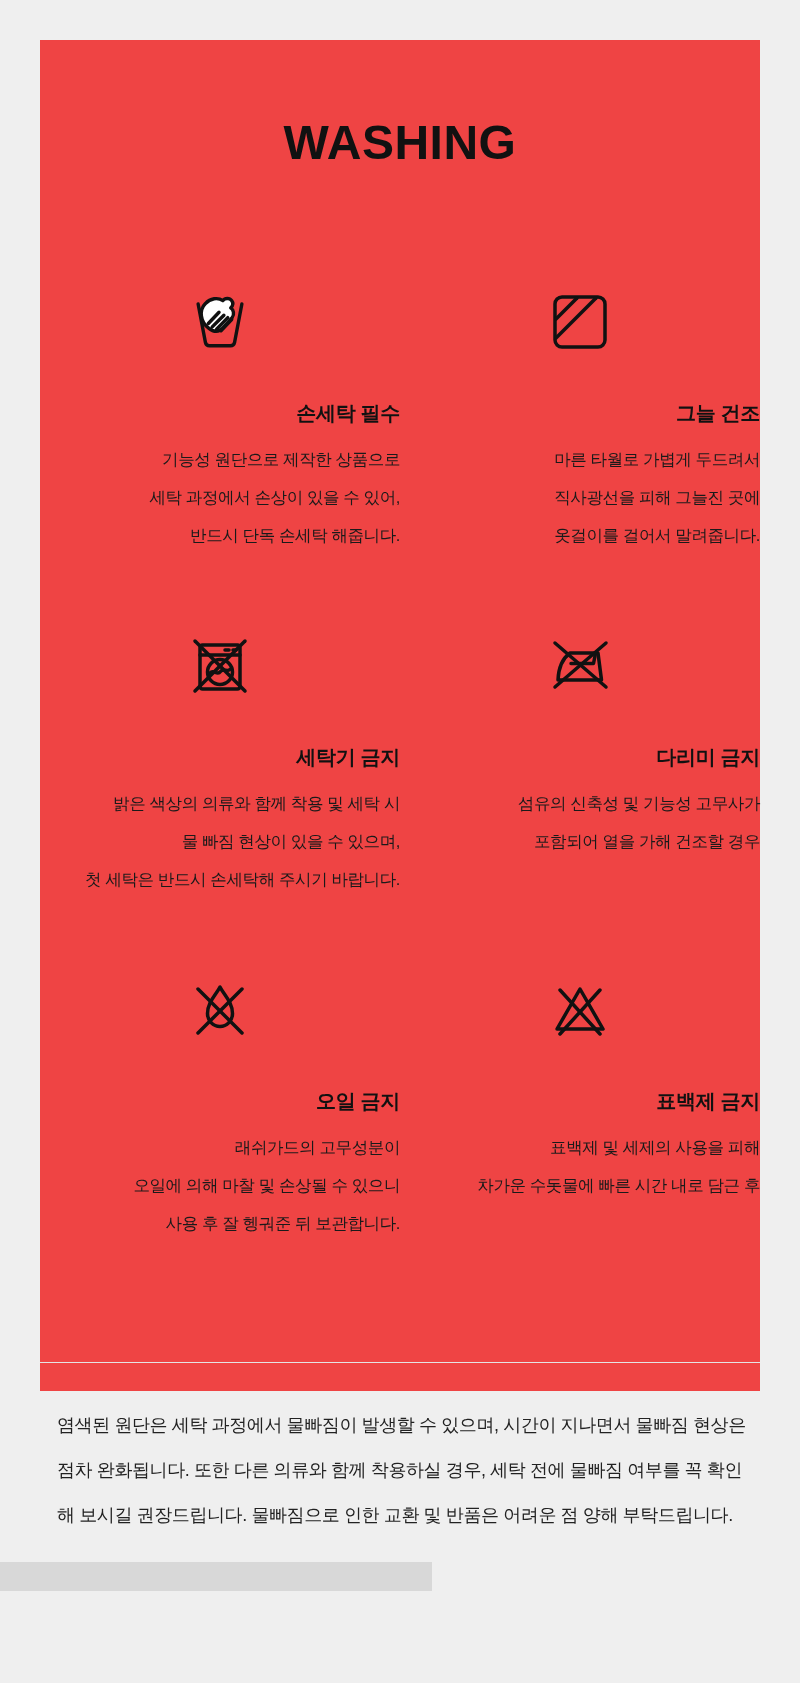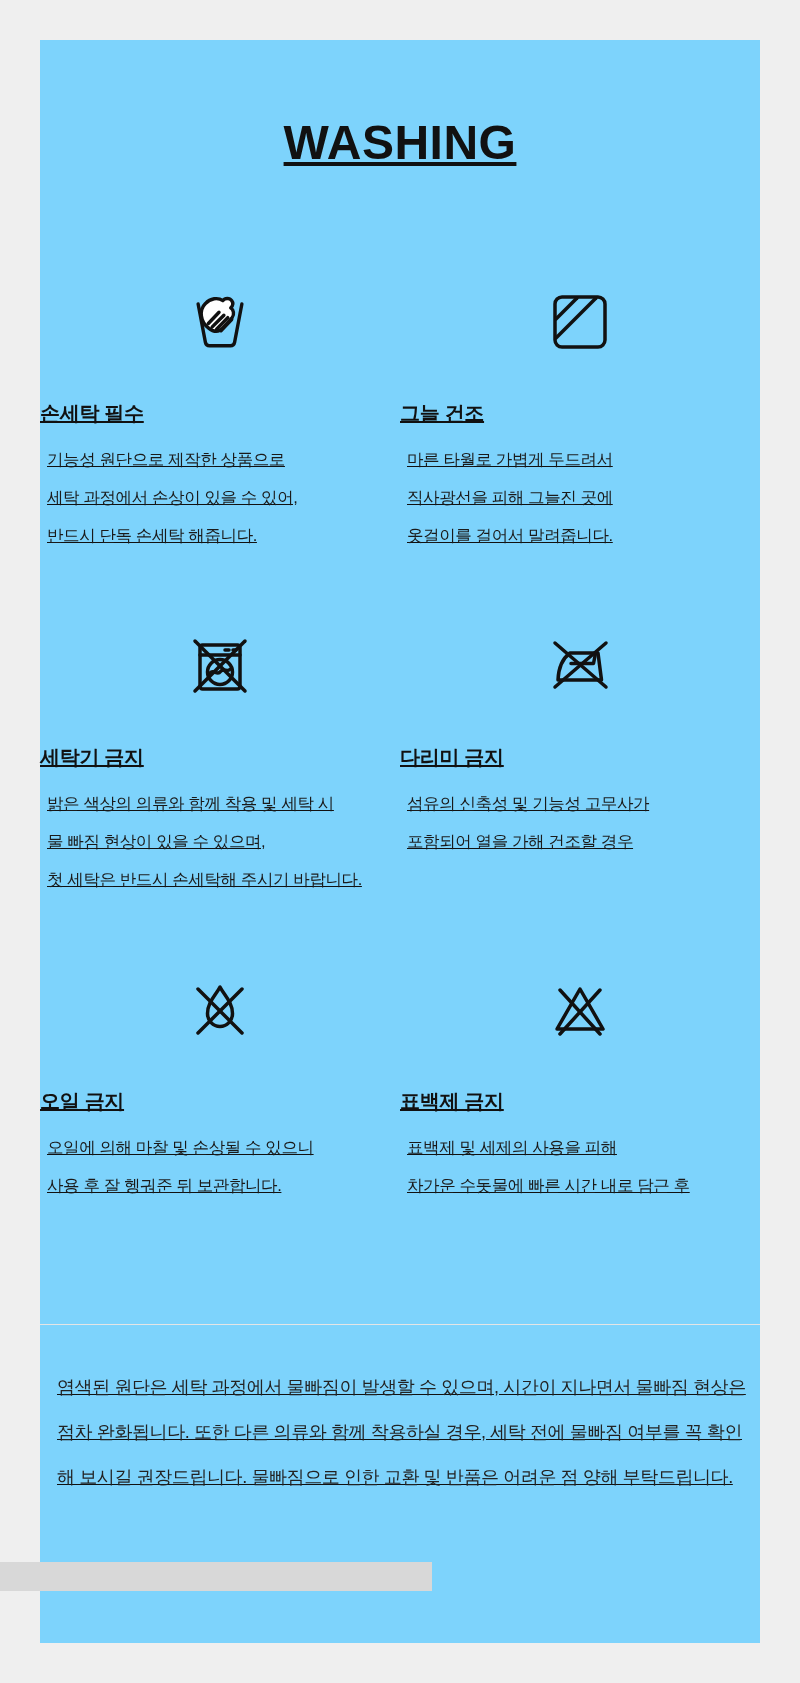--- a/index.html
+++ b/index.html
@@ -1,22 +1,22 @@
 <!DOCTYPE html>
 <html><head>
 <meta charset="utf-8">
 <style>
   html,body{margin:0;padding:0;background:#efefef;}
   body{font-family:"Liberation Sans","DejaVu Sans",sans-serif;color:#111;}
   .page{position:relative;width:800px;height:1683px;background:#efefef;overflow:hidden;margin:0;}
-  .card{position:absolute;left:40px;top:40px;width:720px;height:1603px;background:#7dd3fc;text-decoration:underline;}
+  .card{position:absolute;left:40px;top:40px;width:720px;height:1351px;background:#ef4444;}
   .main-title{padding-top:75px;text-align:center;font-size:48px;line-height:55px;
     font-weight:800;letter-spacing:0.5px;color:#111;}
   .grid{display:flex;flex-wrap:wrap;margin-top:110px;row-gap:70px;}
-  .cell{width:50%;text-align:left;}
+  .cell{width:50%;text-align:right;}
   .icon-box{height:84px;display:flex;align-items:center;justify-content:center;}
   .icon-box svg{display:block;}
   .cell-title{margin-top:36px;font-size:20px;line-height:26px;font-weight:700;letter-spacing:-0.3px;}
   .cell-lines{margin-top:14px;font-size:16.5px;line-height:38px;letter-spacing:-0.4px;color:#1a1a1a;margin-left:7px;}
   .line{white-space:nowrap;}
   .divider{margin-top:120px;border-top:1px solid #e5e5e5;height:0;}
   .notice{margin-top:40px;padding:0 17px;text-align:left;font-size:18px;line-height:45px;
     letter-spacing:-0.4px;color:#222;}
   .partial-bar{position:absolute;left:0;top:1562px;width:432px;height:29px;background:#d8d8d8;}
   .ico{stroke:#111;fill:none;stroke-width:3.5;stroke-linecap:round;stroke-linejoin:round;}
@@ -106,20 +106,21 @@
       <div class="cell">
         <div class="icon-box">
           <svg class="ico" width="68" height="68" viewBox="0 0 68 68">
             <path d="M34 11 C30 19 21.5 26 21.5 37.5 C21.5 44.5 27 50.5 34 50.5 C41 50.5 46.5 44.5 46.5 37.5 C46.5 26 38 19 34 11 Z"></path>
             <line x1="12" y1="13" x2="56" y2="57"></line>
             <line x1="56" y1="13" x2="12" y2="57"></line>
           </svg>
         </div>
         <div class="cell-title">오일 금지</div>
         <div class="cell-lines">
+          <div class="line">래쉬가드의 고무성분이</div>
           <div class="line">오일에 의해 마찰 및 손상될 수 있으니</div>
           <div class="line">사용 후 잘 헹궈준 뒤 보관합니다.</div>
         </div>
       </div>
 
       <div class="cell">
         <div class="icon-box">
           <svg class="ico" width="66" height="66" viewBox="0 0 66 66">
             <path d="M33 12 L56 52 L10 52 Z"></path>
             <line x1="13" y1="13" x2="53" y2="57"></line>

